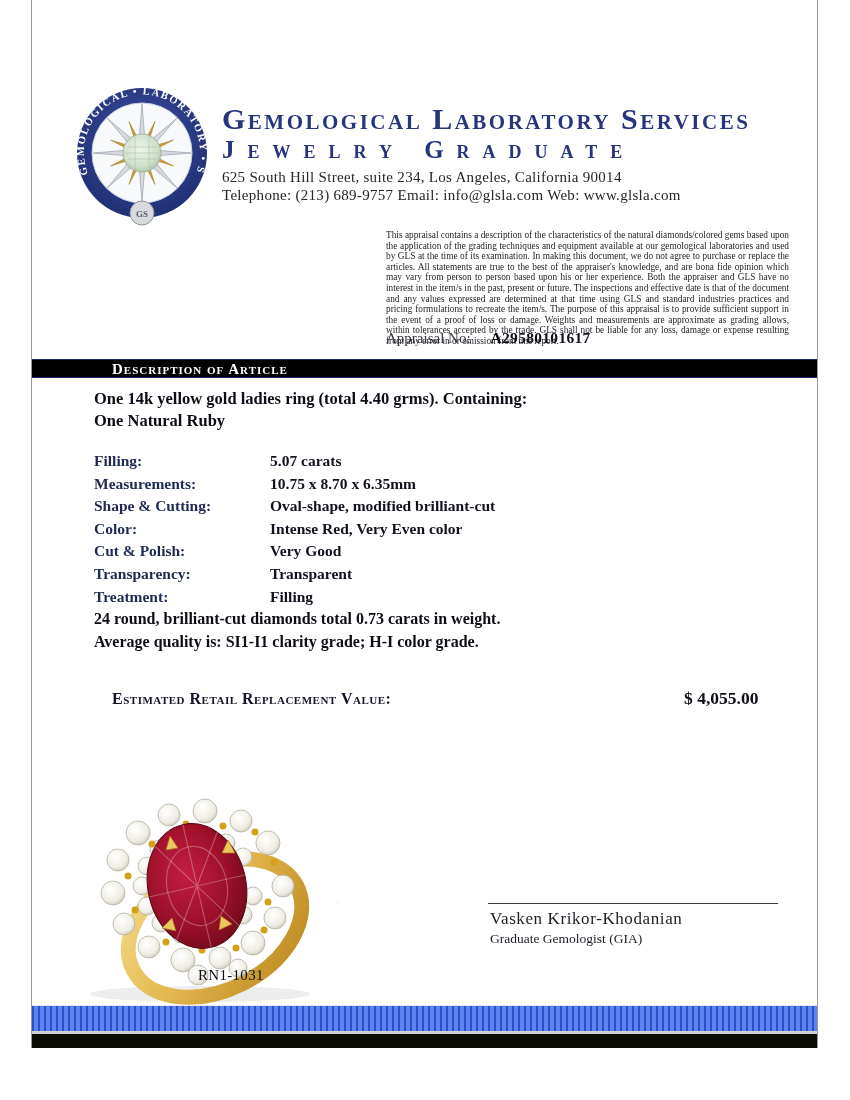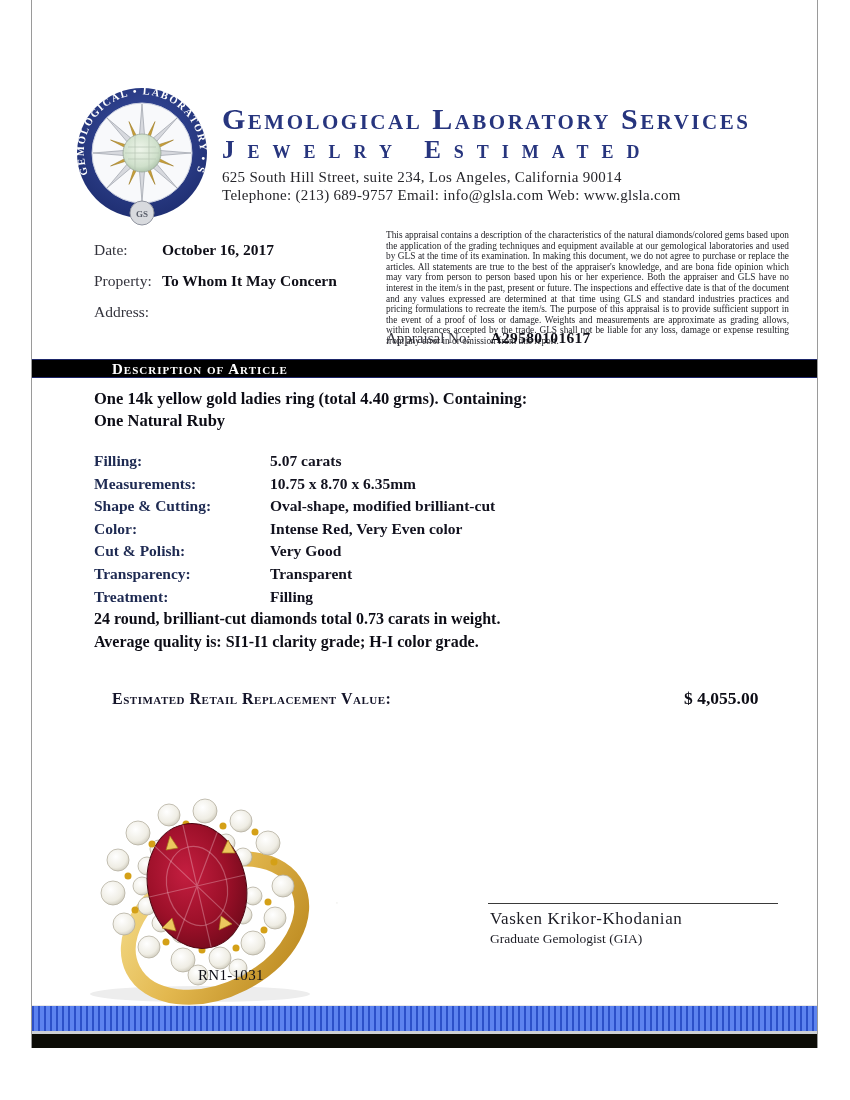--- a/index.html
+++ b/index.html
@@ -131,39 +131,25 @@
     <path id="sealArc" d="M 14,90 A 58,58 0 1 1 120,90" fill="none"></path>
     <text font-size="10.5" font-weight="bold" fill="#ffffff" letter-spacing="1.6" font-family="Liberation Serif, serif">
       <textPath href="#sealArc" startOffset="2">GEMOLOGICAL • LABORATORY • SERVICES</textPath>
     </text>
     <circle cx="67" cy="127" r="12" fill="#d8dade" stroke="#8f939e" stroke-width="1"></circle>
     <text x="67" y="131" text-anchor="middle" font-size="9" font-weight="bold" fill="#5a5f6b" font-family="Liberation Serif, serif">GS</text>
   </svg>
 
   <div class="abs title-block">
     <div class="org-name">Gemological Laboratory Services</div>
-    <div class="doc-type">Jewelry Estimated</div>
+    <div class="doc-type">Jewelry Graduate</div>
     <div class="addr-line">625 South Hill Street, suite 234, Los Angeles, California 90014</div>
     <div class="contact-line">Telephone: (213) 689-9757  Email: info@glsla.com  Web: www.glsla.com</div>
   </div>
 
-  <div class="abs info-rows">
-    <div class="info-row">
-      <span class="info-label">Date:</span>
-      <span class="info-value">October 16, 2017</span>
-    </div>
-    <div class="info-row">
-      <span class="info-label">Property:</span>
-      <span class="info-value">To Whom It May Concern</span>
-    </div>
-    <div class="info-row">
-      <span class="info-label">Address:</span>
-      <span class="info-value"></span>
-    </div>
-  </div>
 
   <div class="abs disclaimer">This appraisal contains a description of the characteristics of the natural diamonds/colored gems based upon the application of the grading techniques and equipment available at our gemological laboratories and used by GLS at the time of its examination. In making this document, we do not agree to purchase or replace the articles. All statements are true to the best of the appraiser's knowledge, and are bona fide opinion which may vary from person to person  based upon his or her experience.  Both the appraiser and GLS have no interest in the item/s in the past, present or future.  The inspections and effective date is that of the document and any values expressed are determined at that time using GLS and standard industries practices and pricing formulations to recreate the item/s.  The purpose of this appraisal is to provide sufficient support in the event of a proof of loss or damage.  Weights and measurements are approximate as grading allows, within tolerances accepted by the trade.  GLS shall not be liable for any loss, damage or expense resulting from any error in or omission from this report.</div>
 
   <div class="abs appraisal-row">
     <span class="appraisal-label">Appraisal No:</span>
     <span class="appraisal-value">A29580101617</span>
   </div>
 
   <div class="abs section-bar">
     <span class="section-bar-text">Description of Article</span>

